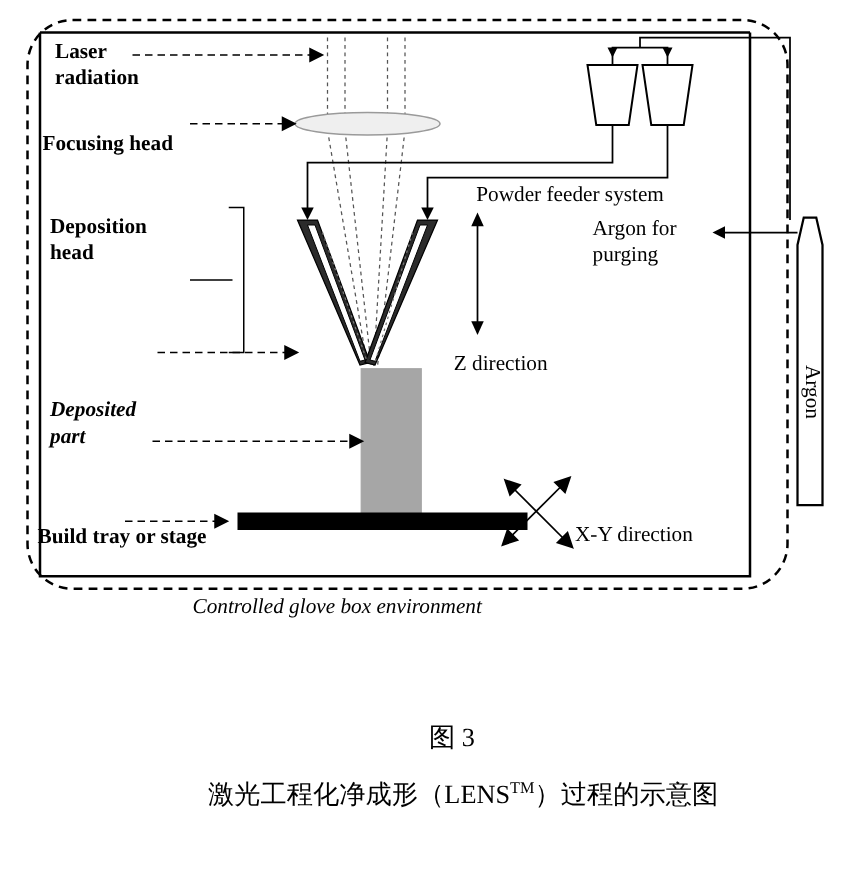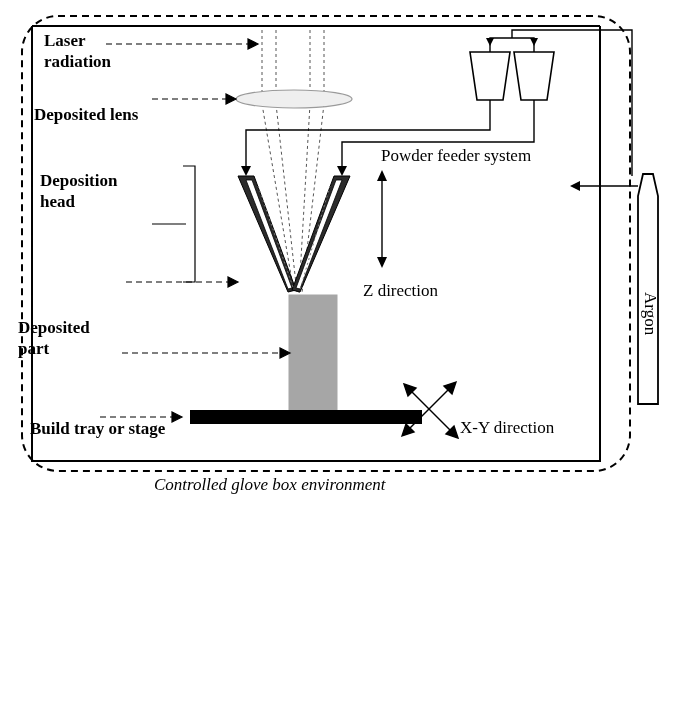--- a/index.html
+++ b/index.html
@@ -153,35 +153,41 @@
       <line x1="122" y1="353" x2="282" y2="353" stroke-dasharray="6,4"></line>
       <path d="M290 353 L280 348 L280 358 Z"></path>
 
       <line x1="100" y1="417" x2="174" y2="417" stroke-dasharray="6,4"></line>
       <path d="M182 417 L172 412 L172 422 Z"></path>
     </g>
   </svg>
 
   <div class="lbl bold" style="left:44px; top:30px;">Laser
 radiation</div>
-  <div class="lbl bold" style="left:34px; top:104px;">Deposited lens</div>
+  <div class="lbl bold" style="left:34px; top:104px;">Focusing head</div>
   <div class="lbl bold" style="left:40px; top:170px;">Deposition
 head</div>
-  <div class="lbl bold" style="left:18px; top:317px;">Deposited
+  <div class="lbl bold" style="left:40px; top:317px;font-style:italic;">Deposited
 part</div>
   <div class="lbl bold" style="left:30px; top:418px;">Build tray or stage</div>
 
   <div class="lbl" style="left:381px; top:145px;">Powder feeder system</div>
+  <div class="lbl" style="left:474px; top:172px;">Argon for
+purging</div>
   <div class="lbl vertical" style="left:640px; top:292px;">Argon</div>
 
   <div class="lbl ital" style="left:363px; top:280px;">Z direction</div>
   <div class="lbl ital" style="left:460px; top:417px;">X-Y direction</div>
 
   <div class="lbl" style="left:154px; top:474px;font-style:italic;">Controlled glove box environment</div>
 </div>
 
 <div id="caption">
+  <div class="cap-line cap-cn">
+    <span>图 3</span>
+    <span style="display:inline-block;width:18px"></span><span>激光工程化净成形（LENS</span><sup>TM</sup><span>）过程的示意图</span>
+  </div>
   <div class="cap-line cap-en1">
     
     <span style="display:inline-block;width:16px"></span>
   </div>
 
 </div>
 
 </body></html>

